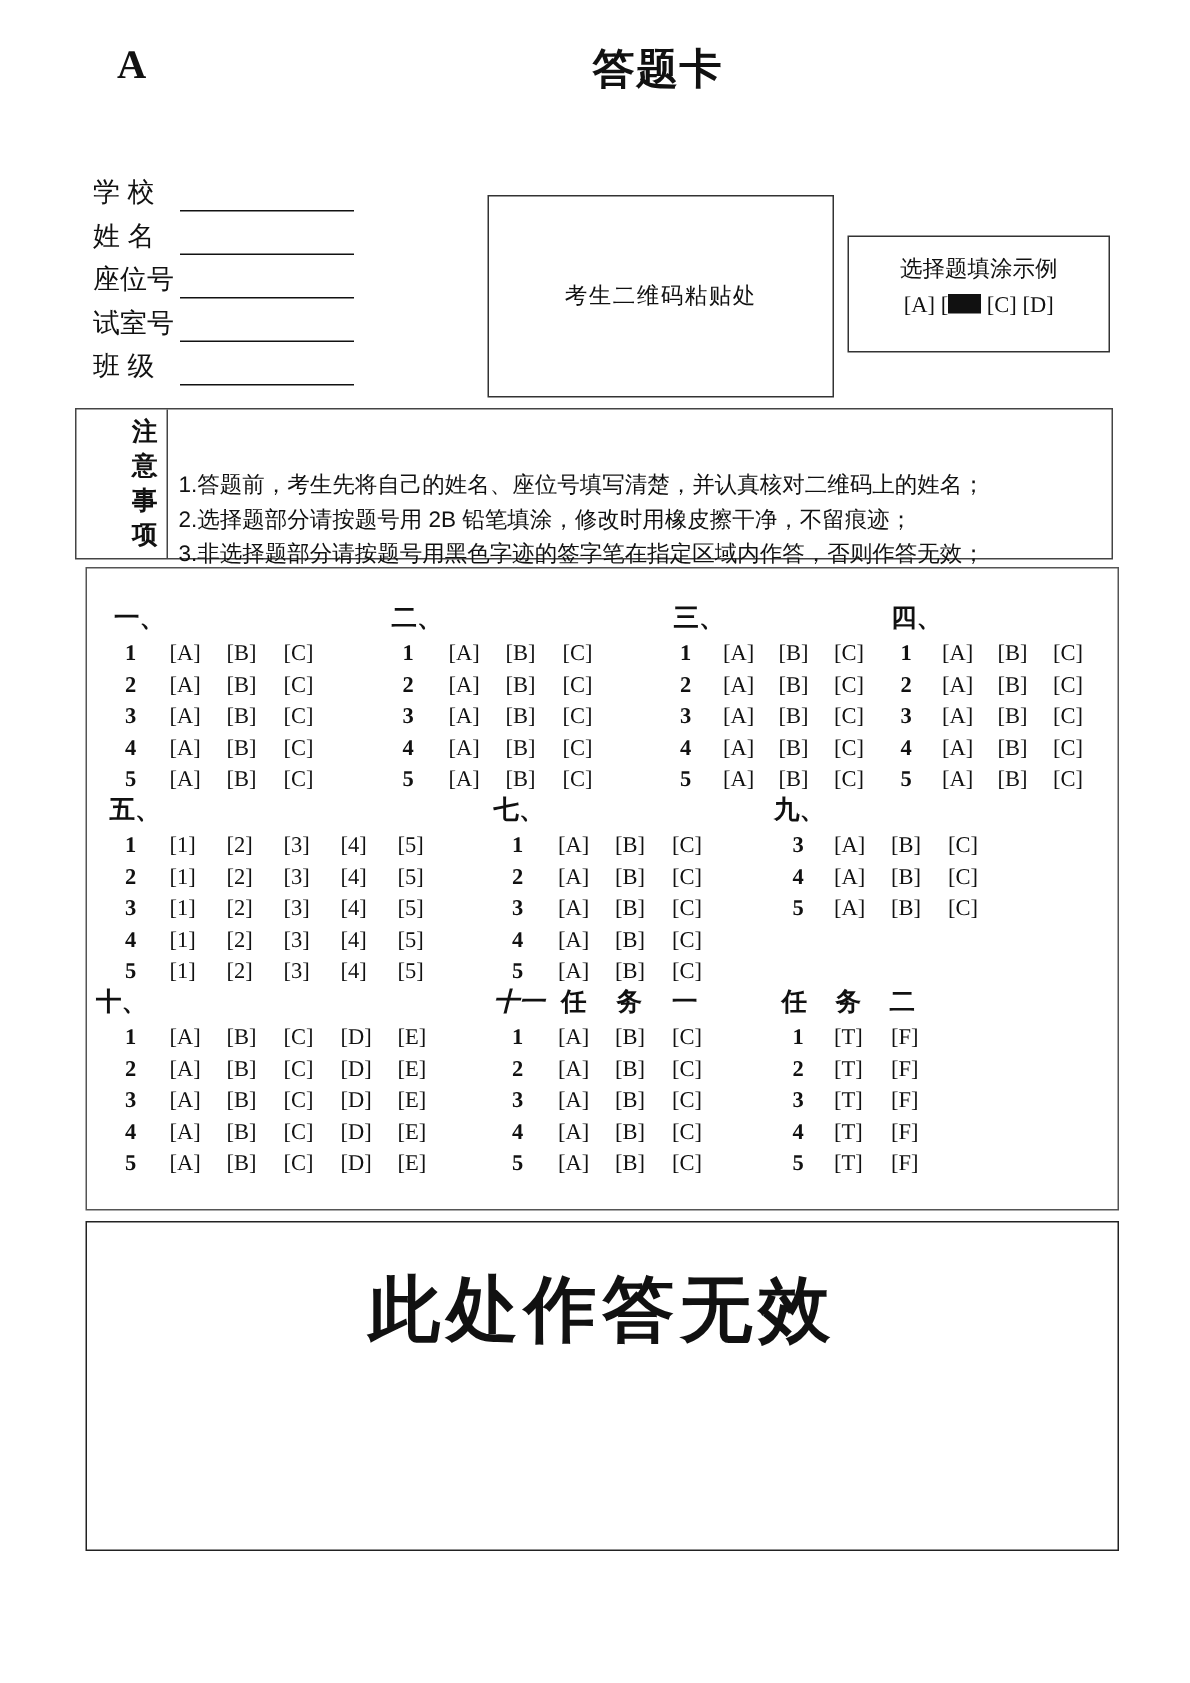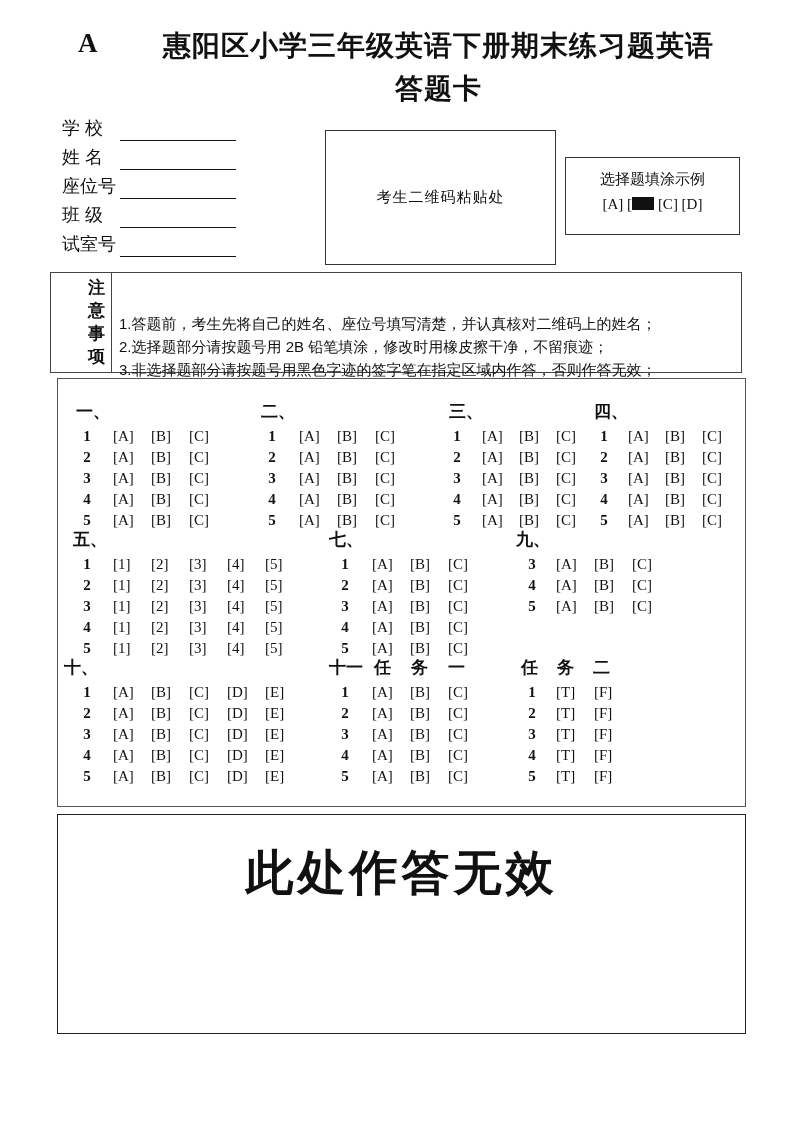--- a/index.html
+++ b/index.html
@@ -45,30 +45,29 @@
   
   #invalid-box{left:57px;top:814px;width:687px;height:218px;border:1.5px solid #222;text-align:center;}
   #invalid-text{margin-top:26px;font-size:48px;font-weight:bold;letter-spacing:4px;}
 </style>
 </head>
 <body>
 
 <div id="version-letter" class="abs">A</div>
 
 <div id="title" class="abs">
-  <div>惠阳区小学三年级英语下册期末练习题英语</div>
   <div>答题卡</div>
 </div>
 
 <div id="student-info" class="abs">
     <div class="info-row"><span class="info-label">学 校</span><span class="info-line"></span></div>
     <div class="info-row"><span class="info-label">姓 名</span><span class="info-line"></span></div>
     <div class="info-row"><span class="info-label">座位号</span><span class="info-line"></span></div>
+    <div class="info-row"><span class="info-label">试室号</span><span class="info-line"></span></div>
     <div class="info-row"><span class="info-label">班 级</span><span class="info-line"></span></div>
-    <div class="info-row"><span class="info-label">试室号</span><span class="info-line"></span></div>
   </div>
 
 <div id="qr-box" class="abs">
   <span>考生二维码粘贴处</span>
 </div>
 
 <div id="example-box" class="abs">
   <div class="example-title">选择题填涂示例</div>
   <div class="example-row"><span>[A] [</span><span class="fill-mark" style="background: rgb(17, 17, 17);"></span> <span>[C] [D]</span></div>
 </div>
@@ -262,21 +261,21 @@
     <div class="bubble" style="left: 93px; top: 368px;">[B]</div>
     <div class="bubble" style="left: 131px; top: 368px;">[C]</div>
     <div class="bubble" style="left: 169px; top: 368px;">[D]</div>
     <div class="bubble" style="left: 207px; top: 368px;">[E]</div>
     <div class="q-num" style="left: 21px; top: 389px;">5</div>
     <div class="bubble" style="left: 55px; top: 389px;">[A]</div>
     <div class="bubble" style="left: 93px; top: 389px;">[B]</div>
     <div class="bubble" style="left: 131px; top: 389px;">[C]</div>
     <div class="bubble" style="left: 169px; top: 389px;">[D]</div>
     <div class="bubble" style="left: 207px; top: 389px;">[E]</div>
-    <div class="sec-title" style="left: 271px; top: 280px;">十一</div>
+    <div class="sec-title" style="left: 271px; top: 280px; font-style: italic;">十一</div>
     <div class="sec-title" style="left: 316px; top: 280px;">任</div>
     <div class="sec-title" style="left: 353px; top: 280px;">务</div>
     <div class="sec-title" style="left: 390px; top: 280px;">一</div>
     <div class="q-num" style="left: 279px; top: 305px;">1</div>
     <div class="bubble" style="left: 314px; top: 305px;">[A]</div>
     <div class="bubble" style="left: 352px; top: 305px;">[B]</div>
     <div class="bubble" style="left: 390px; top: 305px;">[C]</div>
     <div class="q-num" style="left: 279px; top: 326px;">2</div>
     <div class="bubble" style="left: 314px; top: 326px;">[A]</div>
     <div class="bubble" style="left: 352px; top: 326px;">[B]</div>

